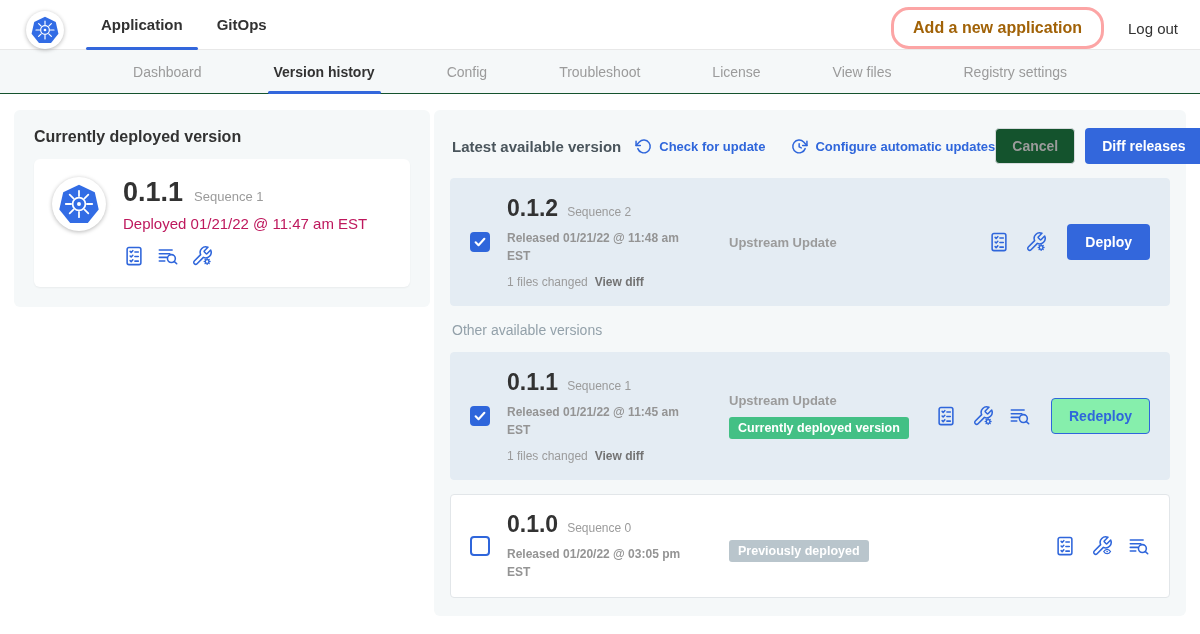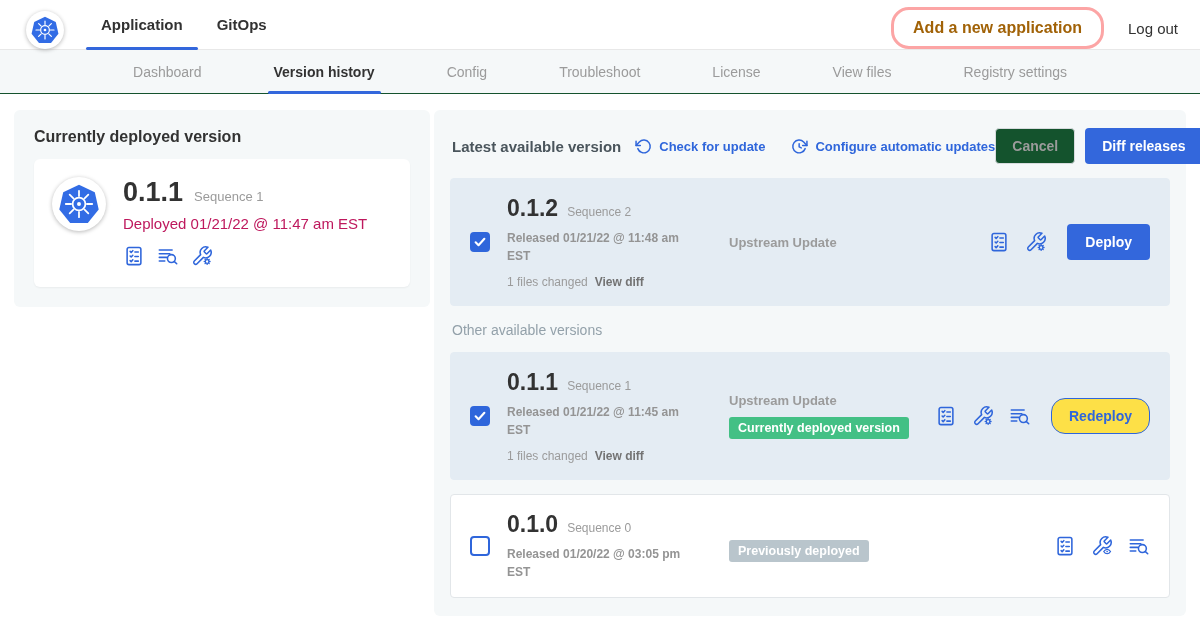--- a/index.html
+++ b/index.html
@@ -77,21 +77,21 @@
   .vp-header { display:flex; align-items:center; padding:2px 2px 0; }
   .vp-title { font-size:15px; font-weight:700; color:#4a555c; flex:none; }
   .vp-links { display:flex; align-items:center; gap:26px; margin-left:14px; }
   .vp-link { display:flex; align-items:center; gap:7px; color:#2f66db; font-size:13px; font-weight:700; cursor:pointer; white-space:nowrap; }
   .vp-buttons { margin-left:auto; display:flex; gap:10px; }
   .btn {
     border-radius:4px; font-size:14px; font-weight:700; padding:9px 16px;
     border:1px solid transparent; cursor:pointer; font-family:inherit; white-space:nowrap;
   }
   .btn.primary  { background:#3367dc; color:#fff; }
-  .btn.secondary{ background:#fde047; color:#2f66db; border-color:#2f66db;border-radius:14px; }
+  .btn.secondary{ background:#86efac; color:#2f66db; border-color:#2f66db; }
   .btn.ghost    { background:#14532d; color:#9b9b9b; border-color:#d7dbde; }
 
   .version-row {
     display:flex; align-items:center; border-radius:4px; padding:16px 19px;
     background:#fff; border:1px solid #e2e6e9; margin-top:14px;
   }
   .version-row.selected { background:#e4ecf3; border-color:#e4ecf3; }
   .checkbox {
     width:20px; height:20px; border-radius:4px; border:2px solid #2f66db; background:#fff;
     flex:none; display:flex; align-items:center; justify-content:center; cursor:pointer;

